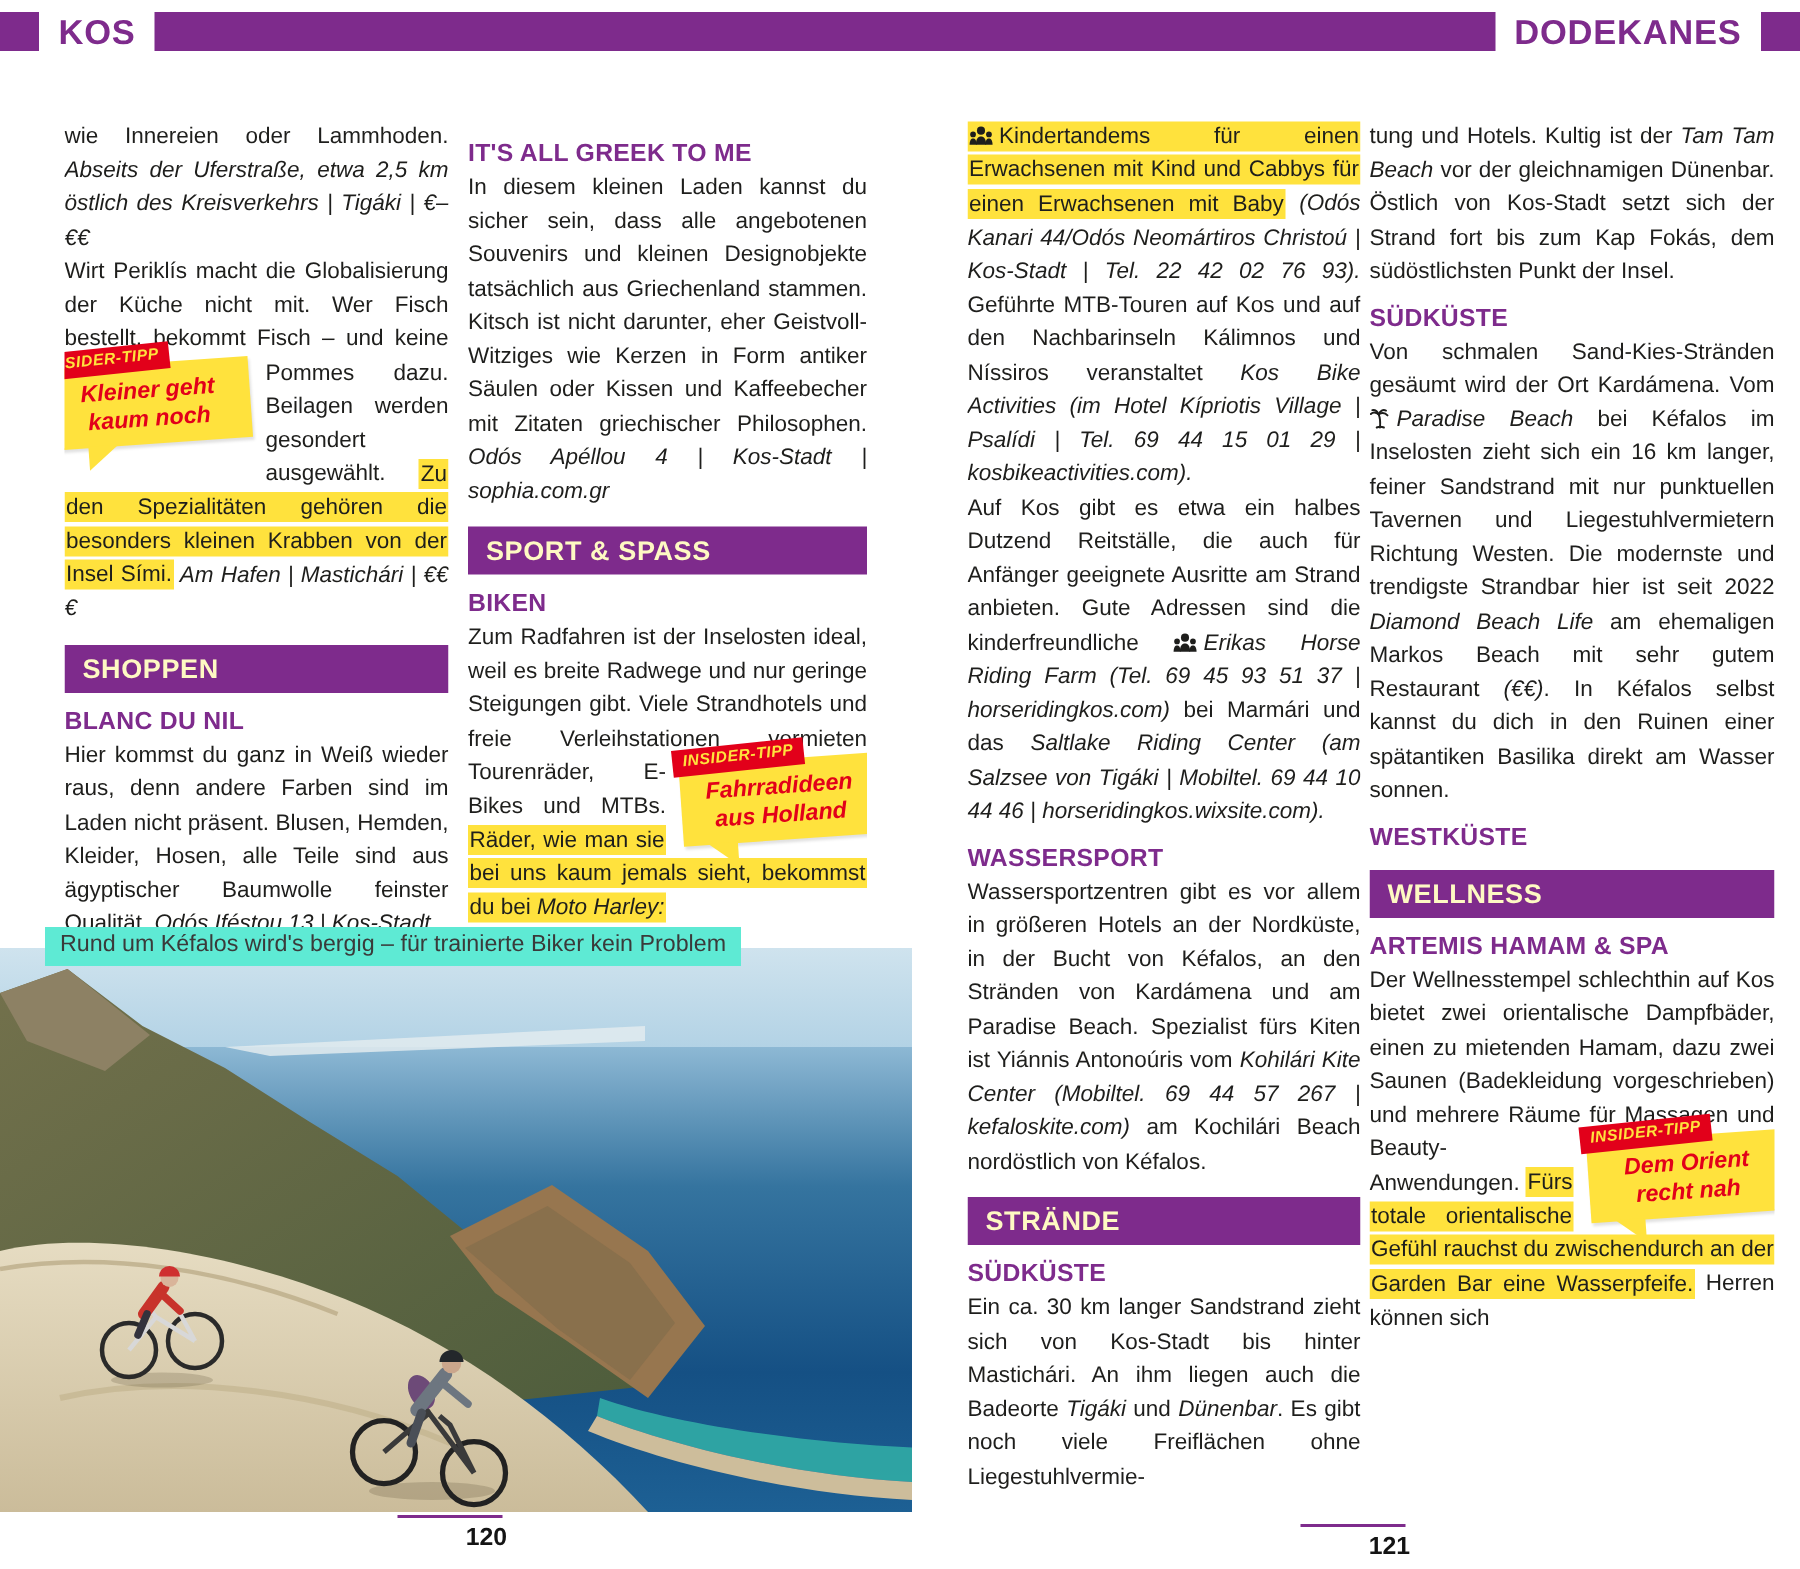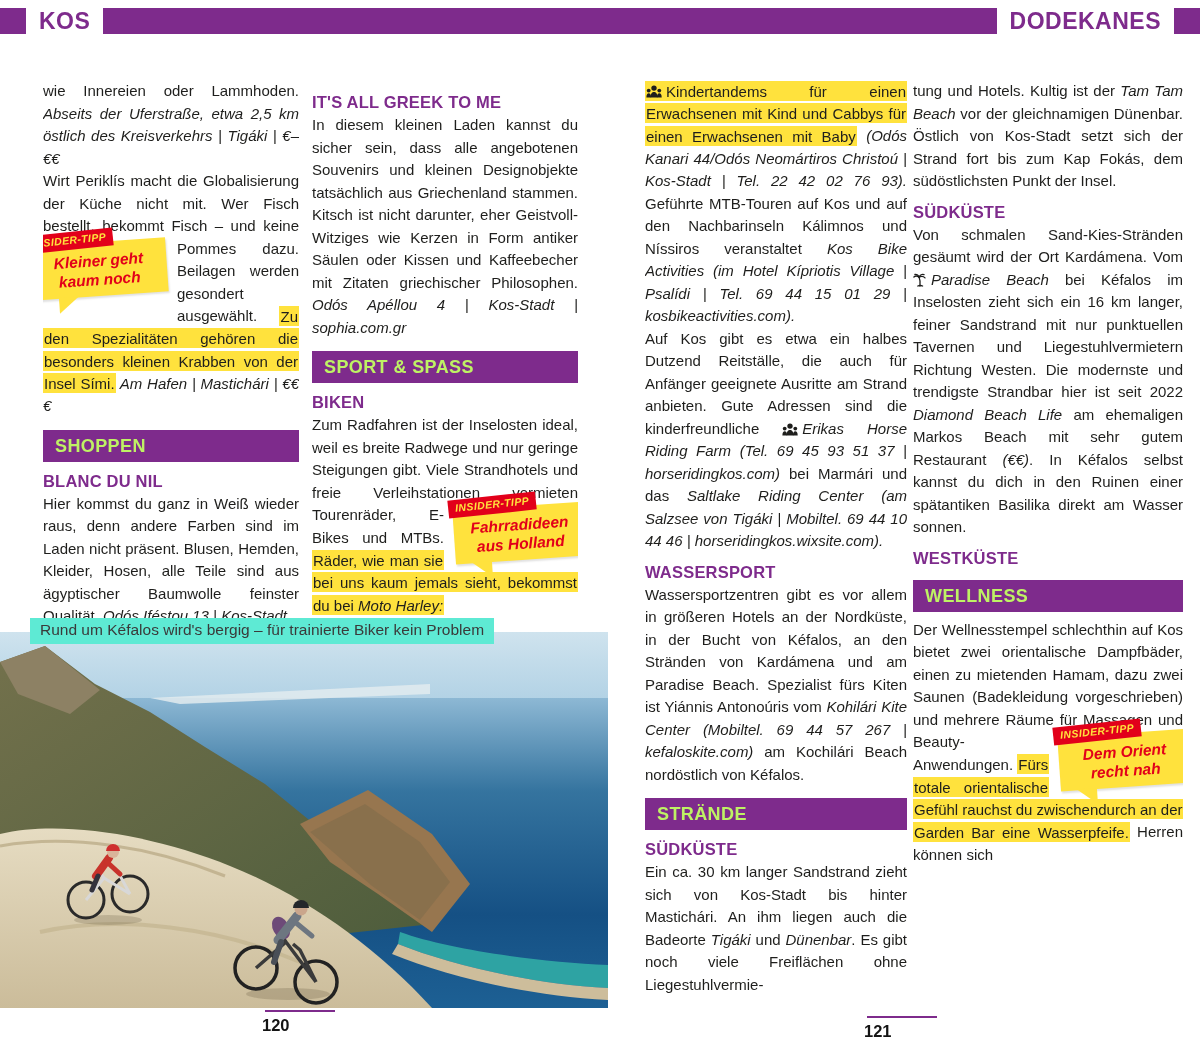--- a/index.html
+++ b/index.html
@@ -20,21 +20,21 @@
 
   
   .col{position:absolute;top:80px;font-size:15px;line-height:22.5px;text-align:justify;overflow:hidden;}
   #col1{left:43px;width:256px;height:562px;}
   #col2{left:312px;width:266px;height:560px;}
   #col3{left:645px;width:262px;height:944px;}
   #col4{left:913px;width:270px;height:944px;}
   p.body{margin:0;}
   .h{font-weight:bold;color:var(--pur);font-size:16.5px;line-height:20px;margin:9px 0 2px;text-align:left;letter-spacing:.2px;}
   .h.first{margin-top:12px;}
-  .bar{background:var(--pur);color:#bef264;font-weight:bold;font-size:18px;line-height:32px;
+  .bar{background:var(--pur);color:#fef9c3;font-weight:bold;font-size:18px;line-height:32px;
        padding-left:12px;margin:12px 0 7px;text-align:left;letter-spacing:.4px;}
   .det{font-style:italic;}
   mark{background:var(--yel);color:inherit;padding:1.5px 1px;
        -webkit-box-decoration-break:clone;box-decoration-break:clone;}
 
   
   .tipp{position:relative;z-index:2;}
   .tipp-l{float:left;width:136px;margin:4px 10px 10px -12px;}
   .tipp-r{float:right;width:132px;margin:2px -8px 10px 10px;}
   .bubble{display:block;position:relative;background:var(--yel);transform:rotate(-4deg);
@@ -52,21 +52,21 @@
   .icn{display:inline-block;vertical-align:-2px;margin-right:4px;}
   .icn svg{display:block;}
 
   
   #photo{position:absolute;left:0;top:632px;width:608px;height:376px;}
   #photo svg{display:block;width:100%;height:100%;}
   #caption{position:absolute;left:30px;top:618px;z-index:5;background:#5eead4;
            padding:3px 10px 5px;font-size:15.5px;color:#3a3a3a;white-space:nowrap;}
 
   
-  .pageno{position:absolute;width:76px;text-align:left;font-weight:bold;font-size:16.5px;color:#141414;}
+  .pageno{position:absolute;width:76px;text-align:right;font-weight:bold;font-size:16.5px;color:#141414;}
   .pageno .rule{display:block;width:70px;margin:0 auto 4px;border-top:2px solid var(--pur);}
   #pn-left{left:262px;top:1010px;}
   #pn-right{left:864px;top:1016px;}
 </style>
 </head>
 <body>
 
 <div id="page">
 
   <div class="header">
@@ -208,20 +208,21 @@
             <path d="M6.1,4.2 C4.2,2.8 2.2,2.8 0.9,4"></path>
             <path d="M6.1,4.2 C5.2,2 3.6,1.2 1.9,1.4"></path>
             <path d="M6.1,4.2 C7,1.7 9,0.9 11,1.7"></path>
             <path d="M6.1,4.2 C8.6,2.8 10.6,3.3 12,4.9"></path>
             <path d="M4.8,13 C6.2,12.4 8.2,12.4 9.6,13"></path>
           </svg></span><em class="det">Paradise Beach</em><span> bei Kéfalos im Inselosten zieht sich ein 16 km langer, feiner Sandstrand mit nur punktuellen Tavernen und Liegestuhlvermietern Richtung Westen. Die modernste und trendigste Strandbar hier ist seit 2022 </span><em class="det">Diamond Beach Life</em><span> am ehemaligen Markos Beach mit sehr gutem Restaurant </span><em class="det">(€€)</em><span>. In Kéfalos selbst kannst du dich in den Ruinen einer spätantiken Basilika direkt am Wasser sonnen.</span></p>
 
     <div class="h">WESTKÜSTE</div>
 
     <div class="bar">WELLNESS</div>
+    <div class="h">ARTEMIS HAMAM &amp; SPA</div>
     <p class="body"><span>Der Wellnesstempel schlechthin auf Kos bietet zwei orientalische Dampfbäder, einen zu mietenden Hamam, dazu zwei Saunen (Badekleidung vorgeschrieben) und mehrere Räume für </span><span class="tipp tipp-r">
           <span class="ribbon">INSIDER-TIPP</span>
           <span class="bubble tail-l">
             <span class="bl">Dem Orient</span>
             <span class="bl">recht nah</span>
           </span>
         </span><span>Massagen und Beauty-Anwendungen. </span><mark>Fürs totale orientalische Gefühl rauchst du zwischendurch an der Garden Bar eine Wasserpfeife.</mark><span> Herren können sich</span></p>
   </div>
 
   <div class="pageno" id="pn-left"><span class="rule"></span><span>120</span></div>

